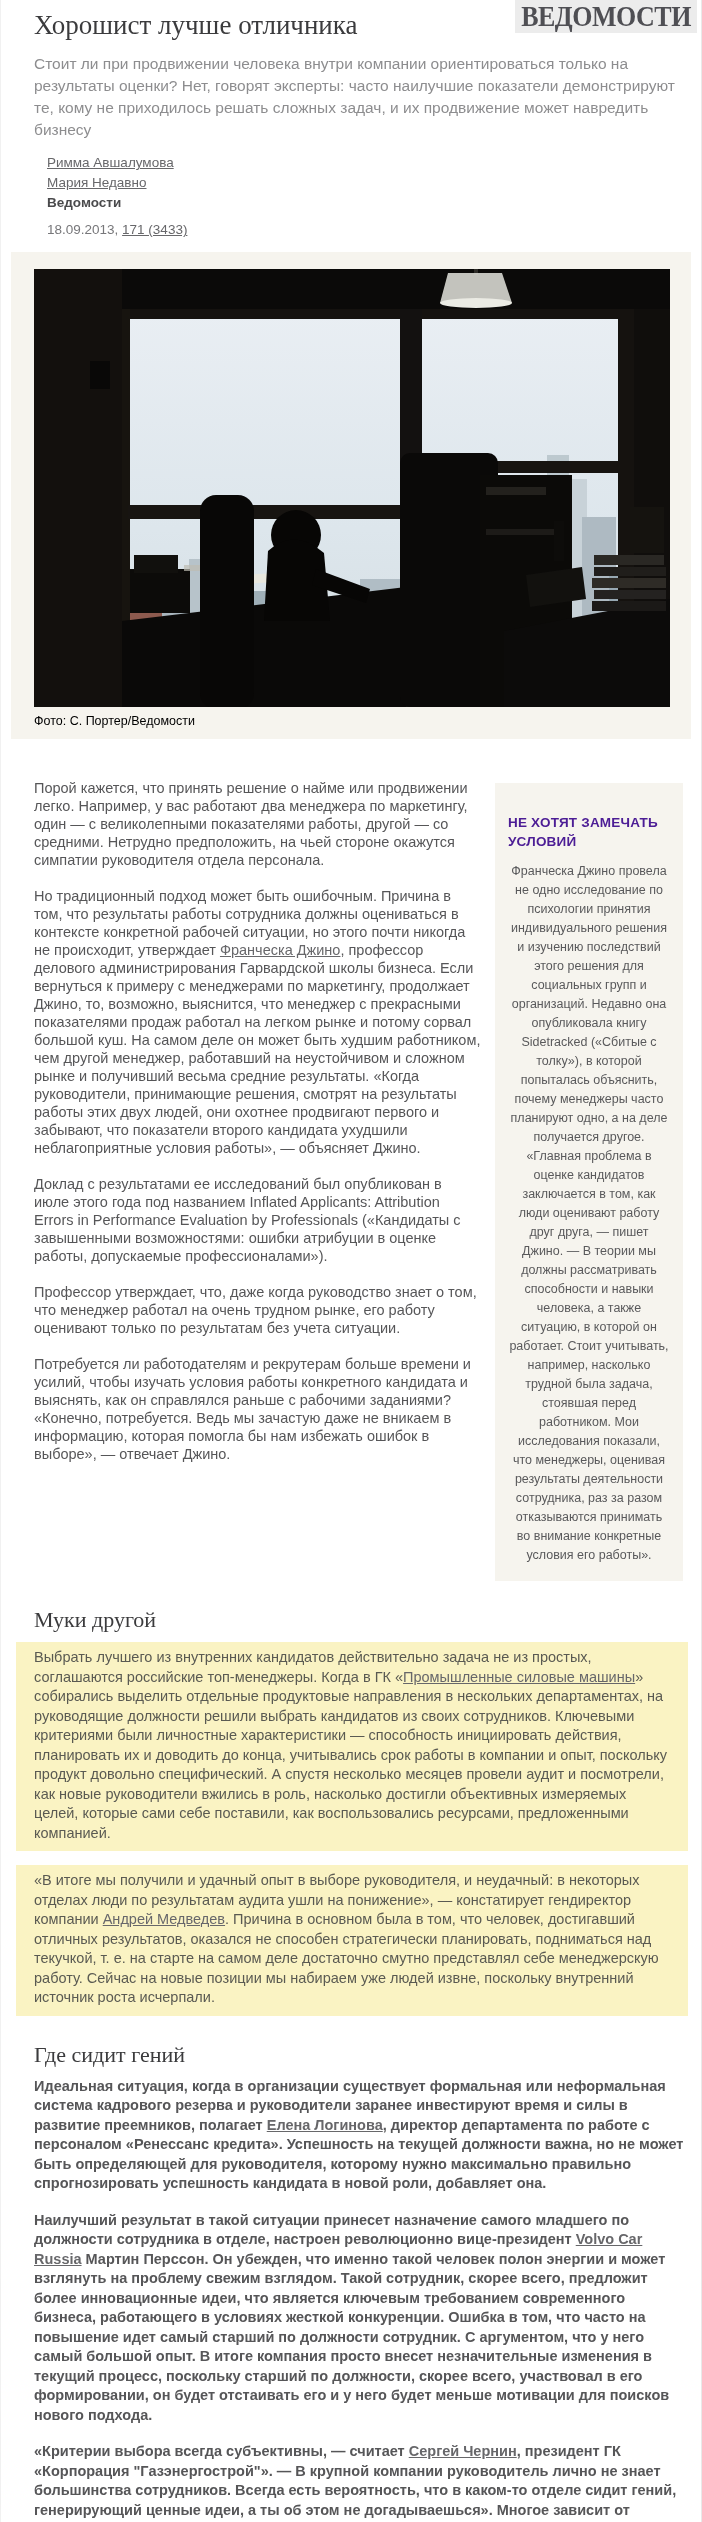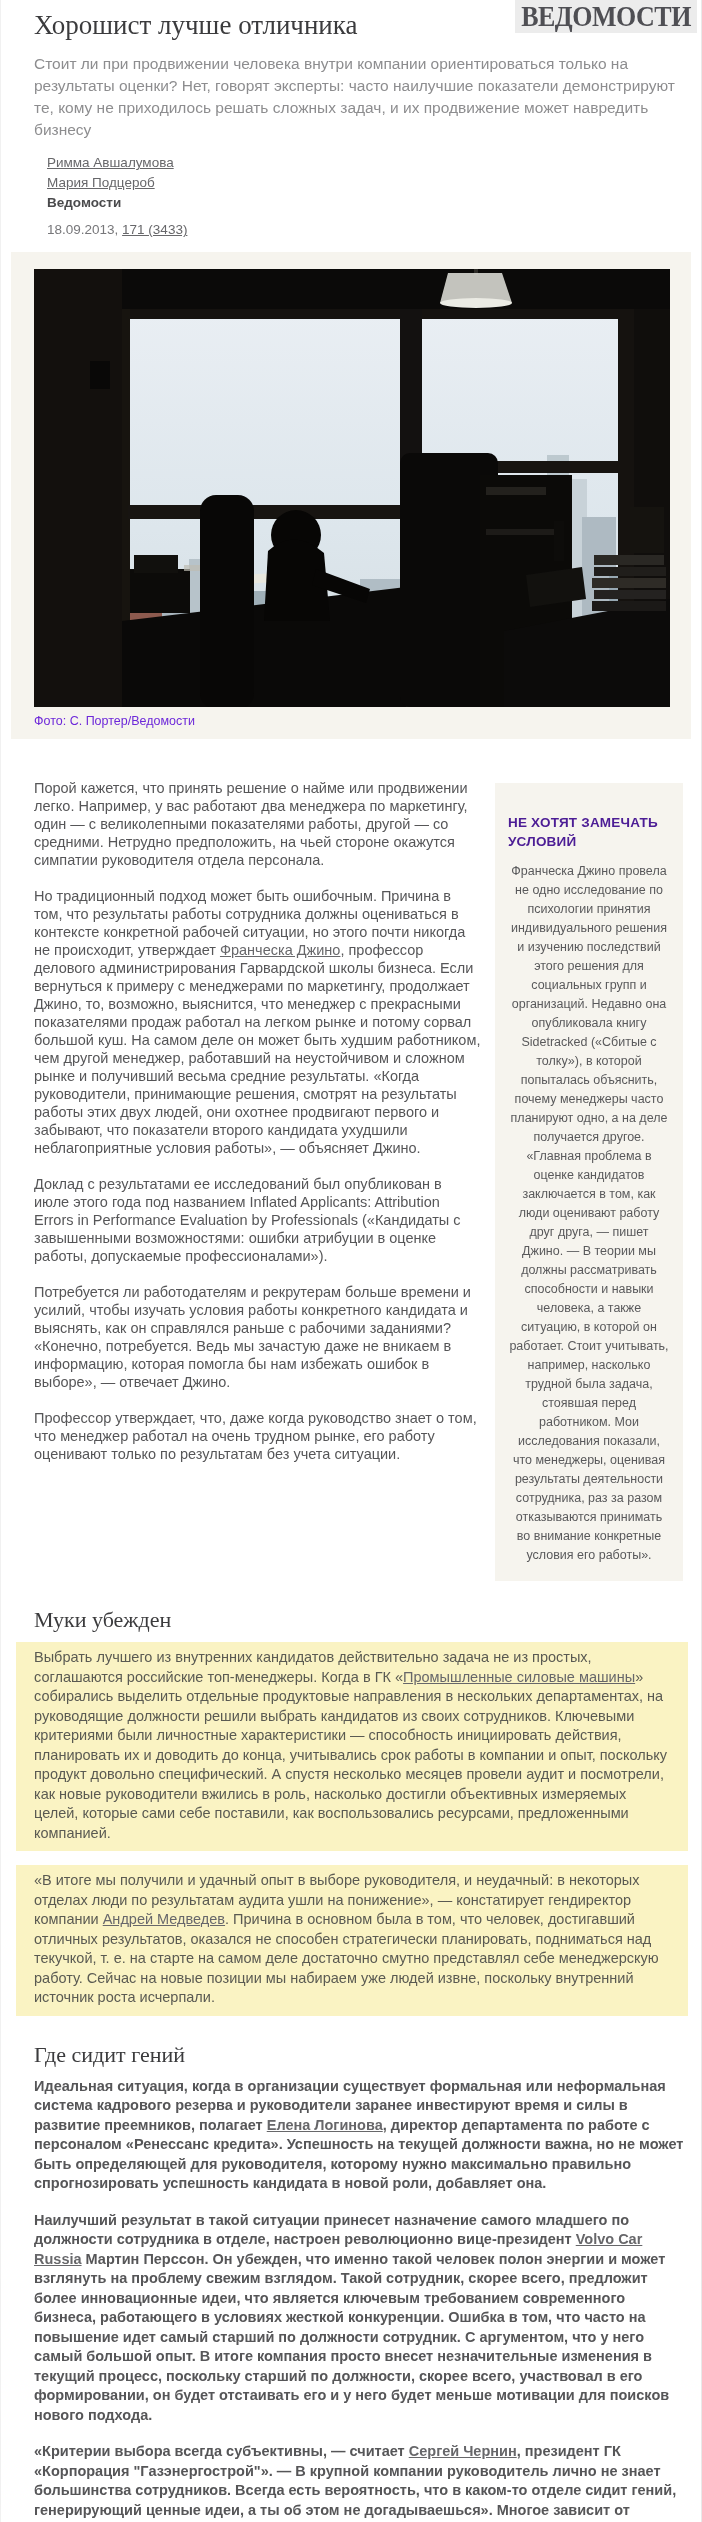--- a/index.html
+++ b/index.html
@@ -56,21 +56,21 @@
   .authors .source{font-weight:700;color:#4a4a4c;}
   .dateline{margin-top:7px;color:#77777a;}
 
   
   .photo-box{
     margin:12px 10px 0;
     background:#f6f4ee;
     padding:17px 23px 0;
   }
   .photo{display:block;width:636px;height:438px;}
-  .caption{font-size:12.5px;color:#6d28d9;padding:7px 0 11px;}
+  .caption{font-size:12.5px;color:#000000;padding:7px 0 11px;}
 
   
   .cols{display:flex;margin:28px 9px 0 33px;}
   .main-col{flex:none;width:447px;}
   .main-col p{margin:12px 0 18px;font-size:14.5px;line-height:18px;color:#565658;}
   .sidebar{
     flex:none;width:162px;
     margin-left:14px;margin-top:16px;
     background:#f6f4ee;
     padding:14px 13px 16px;
@@ -107,21 +107,21 @@
   <div class="masthead">
     <span>ВЕДОМОСТИ</span>
   </div>
 
   <h1 class="title">Хорошист лучше отличника</h1>
 
   <div class="lead">Стоит ли при продвижении человека внутри компании ориентироваться только на результаты оценки? Нет, говорят эксперты: часто наилучшие показатели демонстрируют те, кому не приходилось решать сложных задач, и их продвижение может навредить бизнесу</div>
 
   <div class="authors">
     <div><a href="#">Римма Авшалумова</a></div>
-    <div><a href="#">Мария Подцероб</a></div>
+    <div><a href="#">Мария Недавно</a></div>
     <div class="source">Ведомости</div>
     <div class="dateline">
       <span>18.09.2013,</span>
       <a href="#">171 (3433)</a>
     </div>
   </div>
 
   <div class="photo-box">
     <svg class="photo" viewBox="0 0 636 438" preserveAspectRatio="none" xmlns="http://www.w3.org/2000/svg">
       <defs>
@@ -201,30 +201,30 @@
       <rect x="520" y="252" width="10" height="40" fill="#0d0c0a"></rect>
     </svg>
     <div class="caption">Фото: С. Портер/Ведомости</div>
   </div>
 
   <div class="cols">
     <div class="main-col">
       <p>Порой кажется, что принять решение о найме или продвижении легко. Например, у вас работают два менеджера по маркетингу, один — с великолепными показателями работы, другой — со средними. Нетрудно предположить, на чьей стороне окажутся симпатии руководителя отдела персонала.</p>
       <p>Но традиционный подход может быть ошибочным. Причина в том, что результаты работы сотрудника должны оцениваться в контексте конкретной рабочей ситуации, но этого почти никогда не происходит, утверждает <a href="#">Франческа Джино</a>, профессор делового администрирования Гарвардской школы бизнеса. Если вернуться к примеру с менеджерами по маркетингу, продолжает Джино, то, возможно, выяснится, что менеджер с прекрасными показателями продаж работал на легком рынке и потому сорвал большой куш. На самом деле он может быть худшим работником, чем другой менеджер, работавший на неустойчивом и сложном рынке и получивший весьма средние результаты. «Когда руководители, принимающие решения, смотрят на результаты работы этих двух людей, они охотнее продвигают первого и забывают, что показатели второго кандидата ухудшили неблагоприятные условия работы», — объясняет Джино.</p>
       <p>Доклад с результатами ее исследований был опубликован в июле этого года под названием Inflated Applicants: Attribution Errors in Performance Evaluation by Professionals («Кандидаты с завышенными возможностями: ошибки атрибуции в оценке работы, допускаемые профессионалами»).</p>
+      <p>Профессор утверждает, что, даже когда руководство знает о том, что менеджер работал на очень трудном рынке, его работу оценивают только по результатам без учета ситуации.</p>
       <p>Потребуется ли работодателям и рекрутерам больше времени и усилий, чтобы изучать условия работы конкретного кандидата и выяснять, как он справлялся раньше с рабочими заданиями? «Конечно, потребуется. Ведь мы зачастую даже не вникаем в информацию, которая помогла бы нам избежать ошибок в выборе», — отвечает Джино.</p>
-      <p>Профессор утверждает, что, даже когда руководство знает о том, что менеджер работал на очень трудном рынке, его работу оценивают только по результатам без учета ситуации.</p>
     </div>
     <div class="sidebar">
       <p class="sidebar-title">НЕ ХОТЯТ ЗАМЕЧАТЬ УСЛОВИЙ</p>
       <p class="sidebar-text">Франческа Джино провела не одно исследование по психологии принятия индивидуального решения и изучению последствий этого решения для социальных групп и организаций. Недавно она опубликовала книгу Sidetracked («Сбитые с толку»), в которой попыталась объяснить, почему менеджеры часто планируют одно, а на деле получается другое. «Главная проблема в оценке кандидатов заключается в том, как люди оценивают работу друг друга, — пишет Джино. — В теории мы должны рассматривать способности и навыки человека, а также ситуацию, в которой он работает. Стоит учитывать, например, насколько трудной была задача, стоявшая перед работником. Мои исследования показали, что менеджеры, оценивая результаты деятельности сотрудника, раз за разом отказываются принимать во внимание конкретные условия его работы».</p>
     </div>
   </div>
 
-  <h2 class="section-heading">Муки убежден</h2>
+  <h2 class="section-heading">Муки другой</h2>
   <div class="highlight">
     <p>Выбрать лучшего из внутренних кандидатов действительно задача не из простых, соглашаются российские топ-менеджеры. Когда в ГК «<a href="#">Промышленные силовые машины</a>» собирались выделить отдельные продуктовые направления в нескольких департаментах, на руководящие должности решили выбрать кандидатов из своих сотрудников. Ключевыми критериями были личностные характеристики — способность инициировать действия, планировать их и доводить до конца, учитывались срок работы в компании и опыт, поскольку продукт довольно специфический. А спустя несколько месяцев провели аудит и посмотрели, как новые руководители вжились в роль, насколько достигли объективных измеряемых целей, которые сами себе поставили, как воспользовались ресурсами, предложенными компанией.</p>
   </div>
   <div class="highlight">
     <p>«В итоге мы получили и удачный опыт в выборе руководителя, и неудачный: в некоторых отделах люди по результатам аудита ушли на понижение», — констатирует гендиректор компании <a href="#">Андрей Медведев</a>. Причина в основном была в том, что человек, достигавший отличных результатов, оказался не способен стратегически планировать, подниматься над текучкой, т. е. на старте на самом деле достаточно смутно представлял себе менеджерскую работу. Сейчас на новые позиции мы набираем уже людей извне, поскольку внутренний источник роста исчерпали.</p>
   </div>
 
   <h2 class="section-heading">Где сидит гений</h2>
   <p class="wide-p">Идеальная ситуация, когда в организации существует формальная или неформальная система кадрового резерва и руководители заранее инвестируют время и силы в развитие преемников, полагает <a href="#">Елена Логинова</a>, директор департамента по работе с персоналом «Ренессанс кредита». Успешность на текущей должности важна, но не может быть определяющей для руководителя, которому нужно максимально правильно спрогнозировать успешность кандидата в новой роли, добавляет она.</p>
   <p class="wide-p">Наилучший результат в такой ситуации принесет назначение самого младшего по должности сотрудника в отделе, настроен революционно вице-президент <a href="#">Volvo Car Russia</a> Мартин Перссон. Он убежден, что именно такой человек полон энергии и может взглянуть на проблему свежим взглядом. Такой сотрудник, скорее всего, предложит более инновационные идеи, что является ключевым требованием современного бизнеса, работающего в условиях жесткой конкуренции. Ошибка в том, что часто на повышение идет самый старший по должности сотрудник. С аргументом, что у него самый большой опыт. В итоге компания просто внесет незначительные изменения в текущий процесс, поскольку старший по должности, скорее всего, участвовал в его формировании, он будет отстаивать его и у него будет меньше мотивации для поисков нового подхода.</p>

